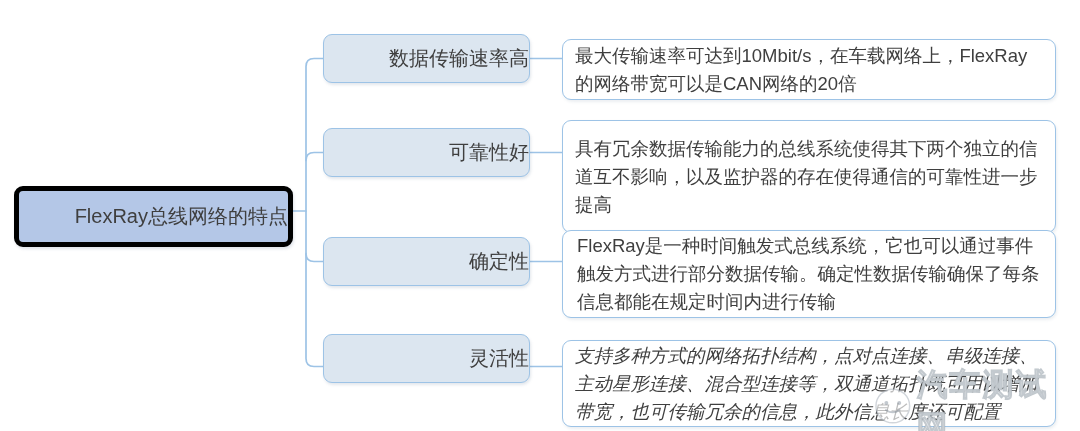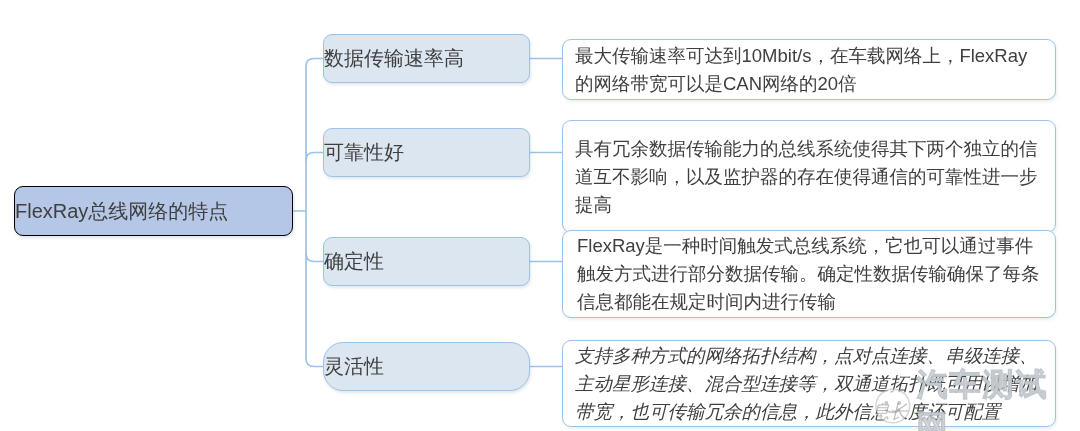--- a/index.html
+++ b/index.html
@@ -8,36 +8,36 @@
     background:#ffffff;
     font-family:"Liberation Sans","DejaVu Sans",sans-serif;
     position:relative;overflow:hidden;
   }
   .stage{position:absolute;left:0;top:0;width:1080px;height:431px;}
   svg.connectors{position:absolute;left:0;top:0;width:1080px;height:431px;}
   svg.connectors path{fill:none;stroke:#9dc3e6;stroke-width:1.7;stroke-linecap:round;}
 
   .node{
     position:absolute;box-sizing:border-box;
-    display:flex;align-items:center;justify-content:flex-start;
+    display:flex;align-items:center;justify-content:flex-end;
     border-radius:9px;color:#3f3f3f;
   }
   .root-node{
-    left:14px;top:186px;width:279px;height:50px;
-    background:#b4c7e7;border:1px solid #000000;
+    left:14px;top:186px;width:279px;height:61px;
+    background:#b4c7e7;border:5px solid #000000;
     font-size:20px;
     box-shadow:1px 2px 3px rgba(100,120,150,0.20);
   }
   .branch-node{
     left:323px;width:207px;height:49px;
     background:#dce6f0;border:1.5px solid #9dc3e6;
     font-size:20px;
     box-shadow:1px 2px 3px rgba(100,120,150,0.18);
   }
-  .b1{top:34px;}  .b2{top:128px;}  .b3{top:237px;}  .b4{top:342px;border-radius:20px;}
+  .b1{top:34px;}  .b2{top:128px;}  .b3{top:237px;}  .b4{top:334px;}
 
   .desc-node{
     left:562px;width:494px;
     background:#ffffff;border:1.5px solid #9dc3e6;
     font-size:18.5px;line-height:28px;
     justify-content:flex-start;text-align:left;
     padding:2px 12px;
     box-shadow:1px 2px 3px rgba(100,120,150,0.12);
     margin-top:12px;
   }

